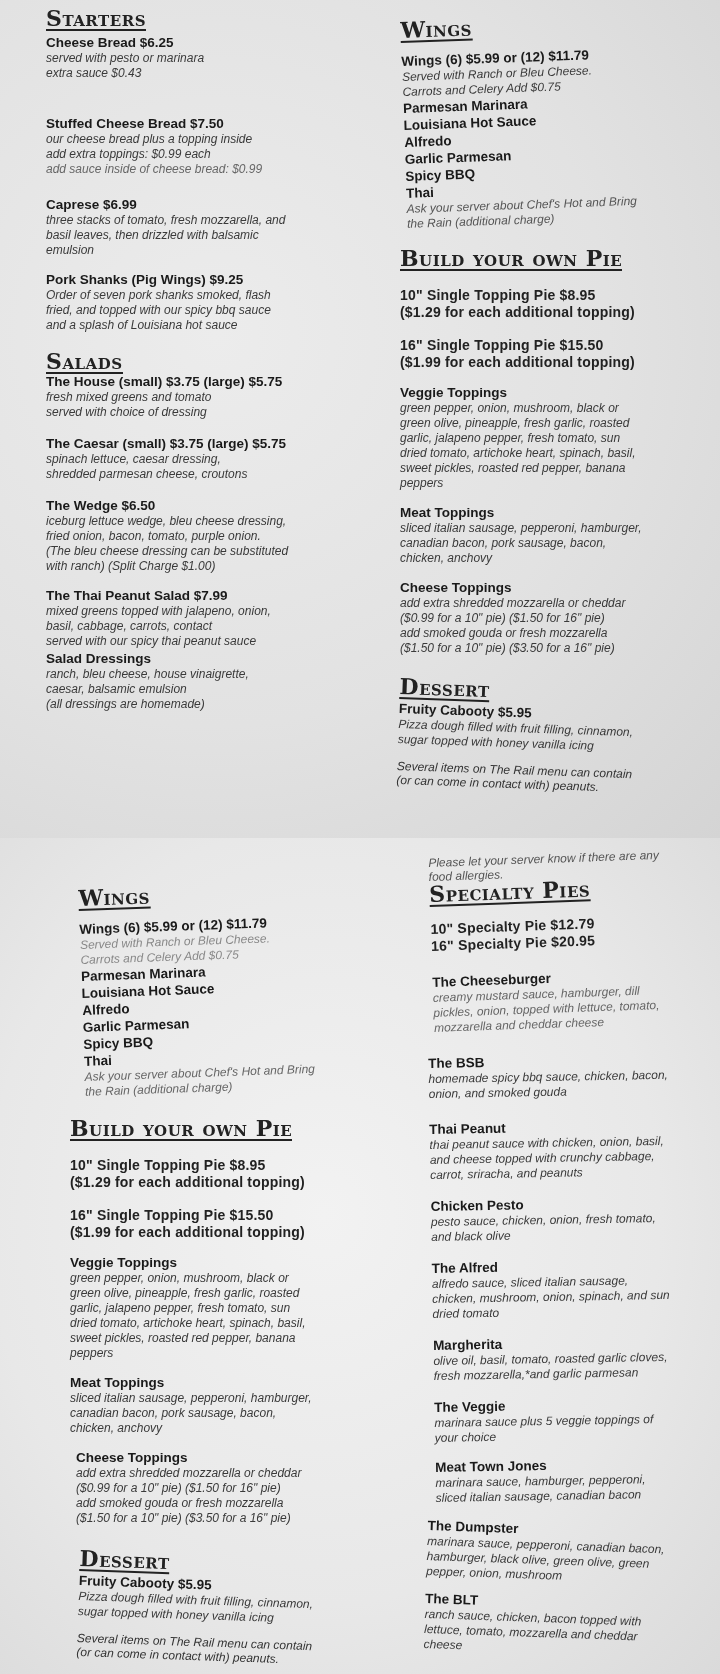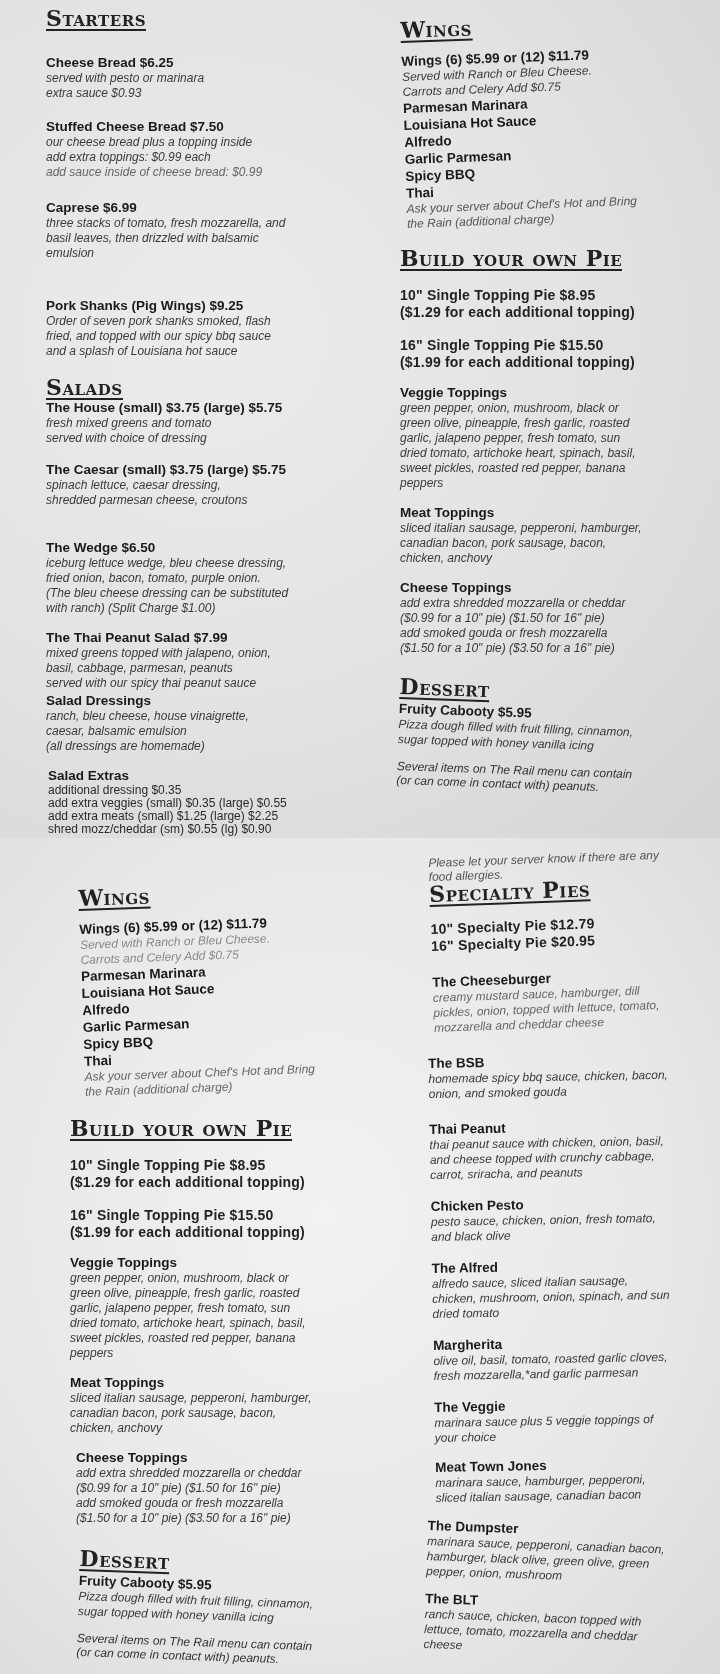--- a/index.html
+++ b/index.html
@@ -30,81 +30,74 @@
   .tilt-d { transform: rotate(2deg); transform-origin: left top; }
 </style>
 </head>
 <body>
 
 <div class="photo top">
 
   <div class="col" style="left:46px; top:8px; width:310px;">
     <div class="section-title">Starters</div>
 
-    <div class="item" style="margin-top:24px">
+    <div class="item" style="margin-top:4px">
       <div class="item-name">Cheese Bread $6.25</div>
       <div class="item-desc">served with pesto or marinara</div>
-      <div class="item-desc">extra sauce $0.93</div>
-    </div>
-    <div class="item" style="margin-top:18px">
+      <div class="item-desc">extra sauce $0.43</div>
+    </div>
+    <div class="item" style="margin-top:35px">
       <div class="item-name">Stuffed Cheese Bread $7.50</div>
       <div class="item-desc">our cheese bread plus a topping inside</div>
       <div class="item-desc">add extra toppings:  $0.99 each</div>
       <div class="item-desc" style="color:#666">add sauce inside of cheese bread: $0.99</div>
     </div>
     <div class="item" style="margin-top:20px">
       <div class="item-name">Caprese $6.99</div>
       <div class="item-desc">three stacks of tomato, fresh mozzarella, and</div>
       <div class="item-desc">basil leaves, then drizzled with balsamic</div>
       <div class="item-desc">emulsion</div>
     </div>
-    <div class="item" style="margin-top:37px">
+    <div class="item" style="margin-top:14px">
       <div class="item-name">Pork Shanks (Pig Wings) $9.25</div>
       <div class="item-desc">Order of seven pork shanks smoked, flash</div>
       <div class="item-desc">fried, and topped with our spicy bbq sauce</div>
       <div class="item-desc">and a splash of Louisiana hot sauce</div>
     </div>
 
     <div class="section-title" style="margin-top:18px">Salads</div>
 
     <div class="item" style="margin-top:0">
       <div class="item-name">The House (small) $3.75 (large) $5.75</div>
       <div class="item-desc">fresh mixed greens and tomato</div>
       <div class="item-desc">served with choice of dressing</div>
     </div>
     <div class="item" style="margin-top:16px">
       <div class="item-name">The Caesar (small) $3.75 (large) $5.75</div>
       <div class="item-desc">spinach lettuce, caesar dressing,</div>
       <div class="item-desc">shredded parmesan cheese, croutons</div>
     </div>
-    <div class="item" style="margin-top:32px">
+    <div class="item" style="margin-top:16px">
       <div class="item-name">The Wedge $6.50</div>
       <div class="item-desc">iceburg lettuce wedge, bleu cheese dressing,</div>
       <div class="item-desc">fried onion, bacon, tomato, purple onion.</div>
       <div class="item-desc">(The bleu cheese dressing can be substituted</div>
       <div class="item-desc">with ranch) (Split Charge $1.00)</div>
     </div>
     <div class="item" style="">
       <div class="item-name">The Thai Peanut Salad $7.99</div>
       <div class="item-desc">mixed greens topped with jalapeno, onion,</div>
-      <div class="item-desc">basil, cabbage, parmesan, peanuts</div>
+      <div class="item-desc">basil, cabbage, carrots, contact</div>
       <div class="item-desc">served with our spicy thai peanut sauce</div>
     </div>
     <div class="item" style="margin-top:2px">
       <div class="item-name">Salad Dressings</div>
       <div class="item-desc">ranch, bleu cheese, house vinaigrette,</div>
       <div class="item-desc">caesar, balsamic emulsion</div>
       <div class="item-desc">(all dressings are homemade)</div>
-    </div>
-    <div class="item" style="margin-top:14px; margin-left:2px">
-      <div class="item-name">Salad Extras</div>
-      <div class="plain">additional dressing $0.35</div>
-      <div class="plain">add extra veggies (small) $0.35 (large) $0.55</div>
-      <div class="plain">add extra meats (small) $1.25 (large) $2.25</div>
-      <div class="plain">shred mozz/cheddar (sm) $0.55 (lg) $0.90</div>
     </div>
   </div>
 
   <div class="col" style="left:400px; top:20px; width:310px;">
     <div class="tilt-r">
       <div class="section-title">Wings</div>
       <div class="wing-flavor" style="margin-top:10px">Wings (6) $5.99 or (12) $11.79</div>
       <div class="item-desc">Served with Ranch or Bleu Cheese.</div>
       <div class="item-desc">Carrots and Celery Add $0.75</div>
       <div class="wing-flavor">Parmesan Marinara</div>

